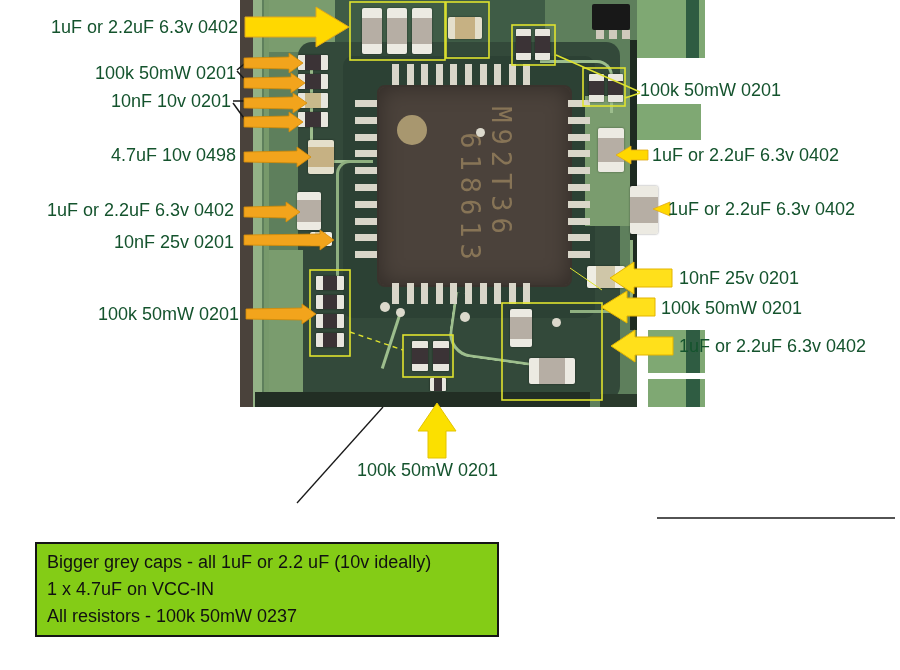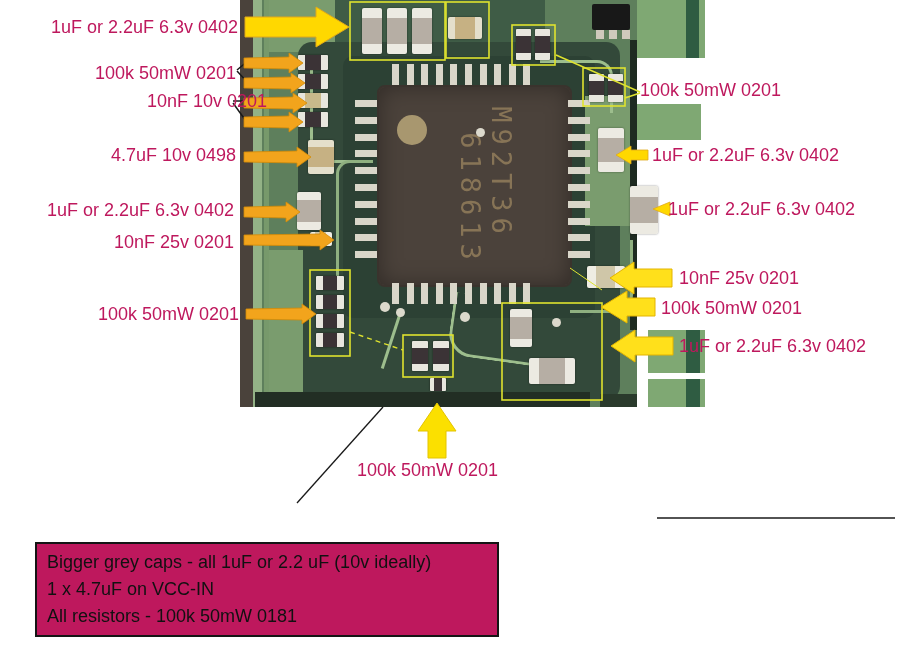--- a/index.html
+++ b/index.html
@@ -1,23 +1,23 @@
 <!DOCTYPE html>
 <html><head>
 <meta charset="utf-8">
 <style>
   html,body{margin:0;padding:0;background:#fff;}
   #canvas{position:relative;width:900px;height:670px;background:#ffffff;overflow:hidden;
           font-family:"Liberation Sans",sans-serif;}
-  .lbl{position:absolute;font-size:18px;line-height:24px;color:#be185d;white-space:nowrap;}
+  .lbl{position:absolute;font-size:18px;line-height:24px;color:#14532d;white-space:nowrap;}
   .lbl.left{text-align:right;left:0;}
   .notes{position:absolute;left:40px;top:506px;font-size:18px;line-height:24px;color:#1b1b1b;
          letter-spacing:-0.2px;white-space:nowrap;}
   .infobox{position:absolute;left:35px;top:542px;width:440px;border:2px solid #151515;
-           padding:5px 10px;font-size:18px;line-height:27px;color:#111;background:#be185d;}
+           padding:5px 10px;font-size:18px;line-height:27px;color:#111;background:#84cc16;}
   
   #photo{position:absolute;left:240px;top:0;width:397px;height:407px;background:#5E7F5C;}
   .abs{position:absolute;}
   .darkzone{background:#33493A;border-radius:14px;}
   .darkzone2{background:#2C4134;border-radius:10px;}
   .pour{background:#7A9C6E;}
   .pourdk{background:#3F5C46;}
   .tab{position:absolute;background:#7FA873;}
   .stripe{position:absolute;background:#2F5C42;}
   .seam{position:absolute;background:#ffffff;}
@@ -188,35 +188,35 @@
       <polygon points="672,269 634,269 634,262 610,278 634,294 634,287 672,287"></polygon>
       <polygon points="655,298 627,298 627,291 601,307 627,323 627,316 655,316"></polygon>
       <polygon points="673,337 635,337 635,330 611,346 635,362 635,355 673,355"></polygon>
     </g>
 
     <polygon points="437,403 456,431 446,431 446,458 428,458 428,431 418,431" fill="#FBE000" stroke="#E3C400" stroke-width="1"></polygon>
   </svg>
 
   <div class="lbl left" style="width:238px;top:15px;">1uF or 2.2uF 6.3v 0402</div>
   <div class="lbl left" style="width:236px;top:61px;">100k 50mW 0201</div>
-  <div class="lbl left" style="width:231px;top:89px;padding-left:36px;">10nF 10v 0201</div>
+  <div class="lbl left" style="width:231px;top:89px;">10nF 10v 0201</div>
   <div class="lbl left" style="width:236px;top:143px;">4.7uF 10v 0498</div>
   <div class="lbl left" style="width:234px;top:198px;">1uF or 2.2uF 6.3v 0402</div>
   <div class="lbl left" style="width:234px;top:230px;">10nF 25v 0201</div>
   <div class="lbl left" style="width:239px;top:302px;">100k 50mW 0201</div>
 
   <div class="lbl" style="left:640px;top:78px;">100k 50mW 0201</div>
   <div class="lbl" style="left:652px;top:143px;">1uF or 2.2uF 6.3v 0402</div>
   <div class="lbl" style="left:668px;top:197px;">1uF or 2.2uF 6.3v 0402</div>
   <div class="lbl" style="left:679px;top:266px;">10nF 25v 0201</div>
   <div class="lbl" style="left:661px;top:296px;">100k 50mW 0201</div>
   <div class="lbl" style="left:679px;top:334px;">1uF or 2.2uF 6.3v 0402</div>
 
   <div class="lbl" style="left:357px;top:458px;">100k 50mW 0201</div>
 
 
   <div class="infobox">
     <div>Bigger grey caps - all 1uF or 2.2 uF (10v ideally)</div>
     <div>1 x 4.7uF on VCC-IN</div>
-    <div>All resistors - 100k 50mW 0181</div>
+    <div>All resistors - 100k 50mW 0237</div>
   </div>
 
 </div>
 
 </body></html>

